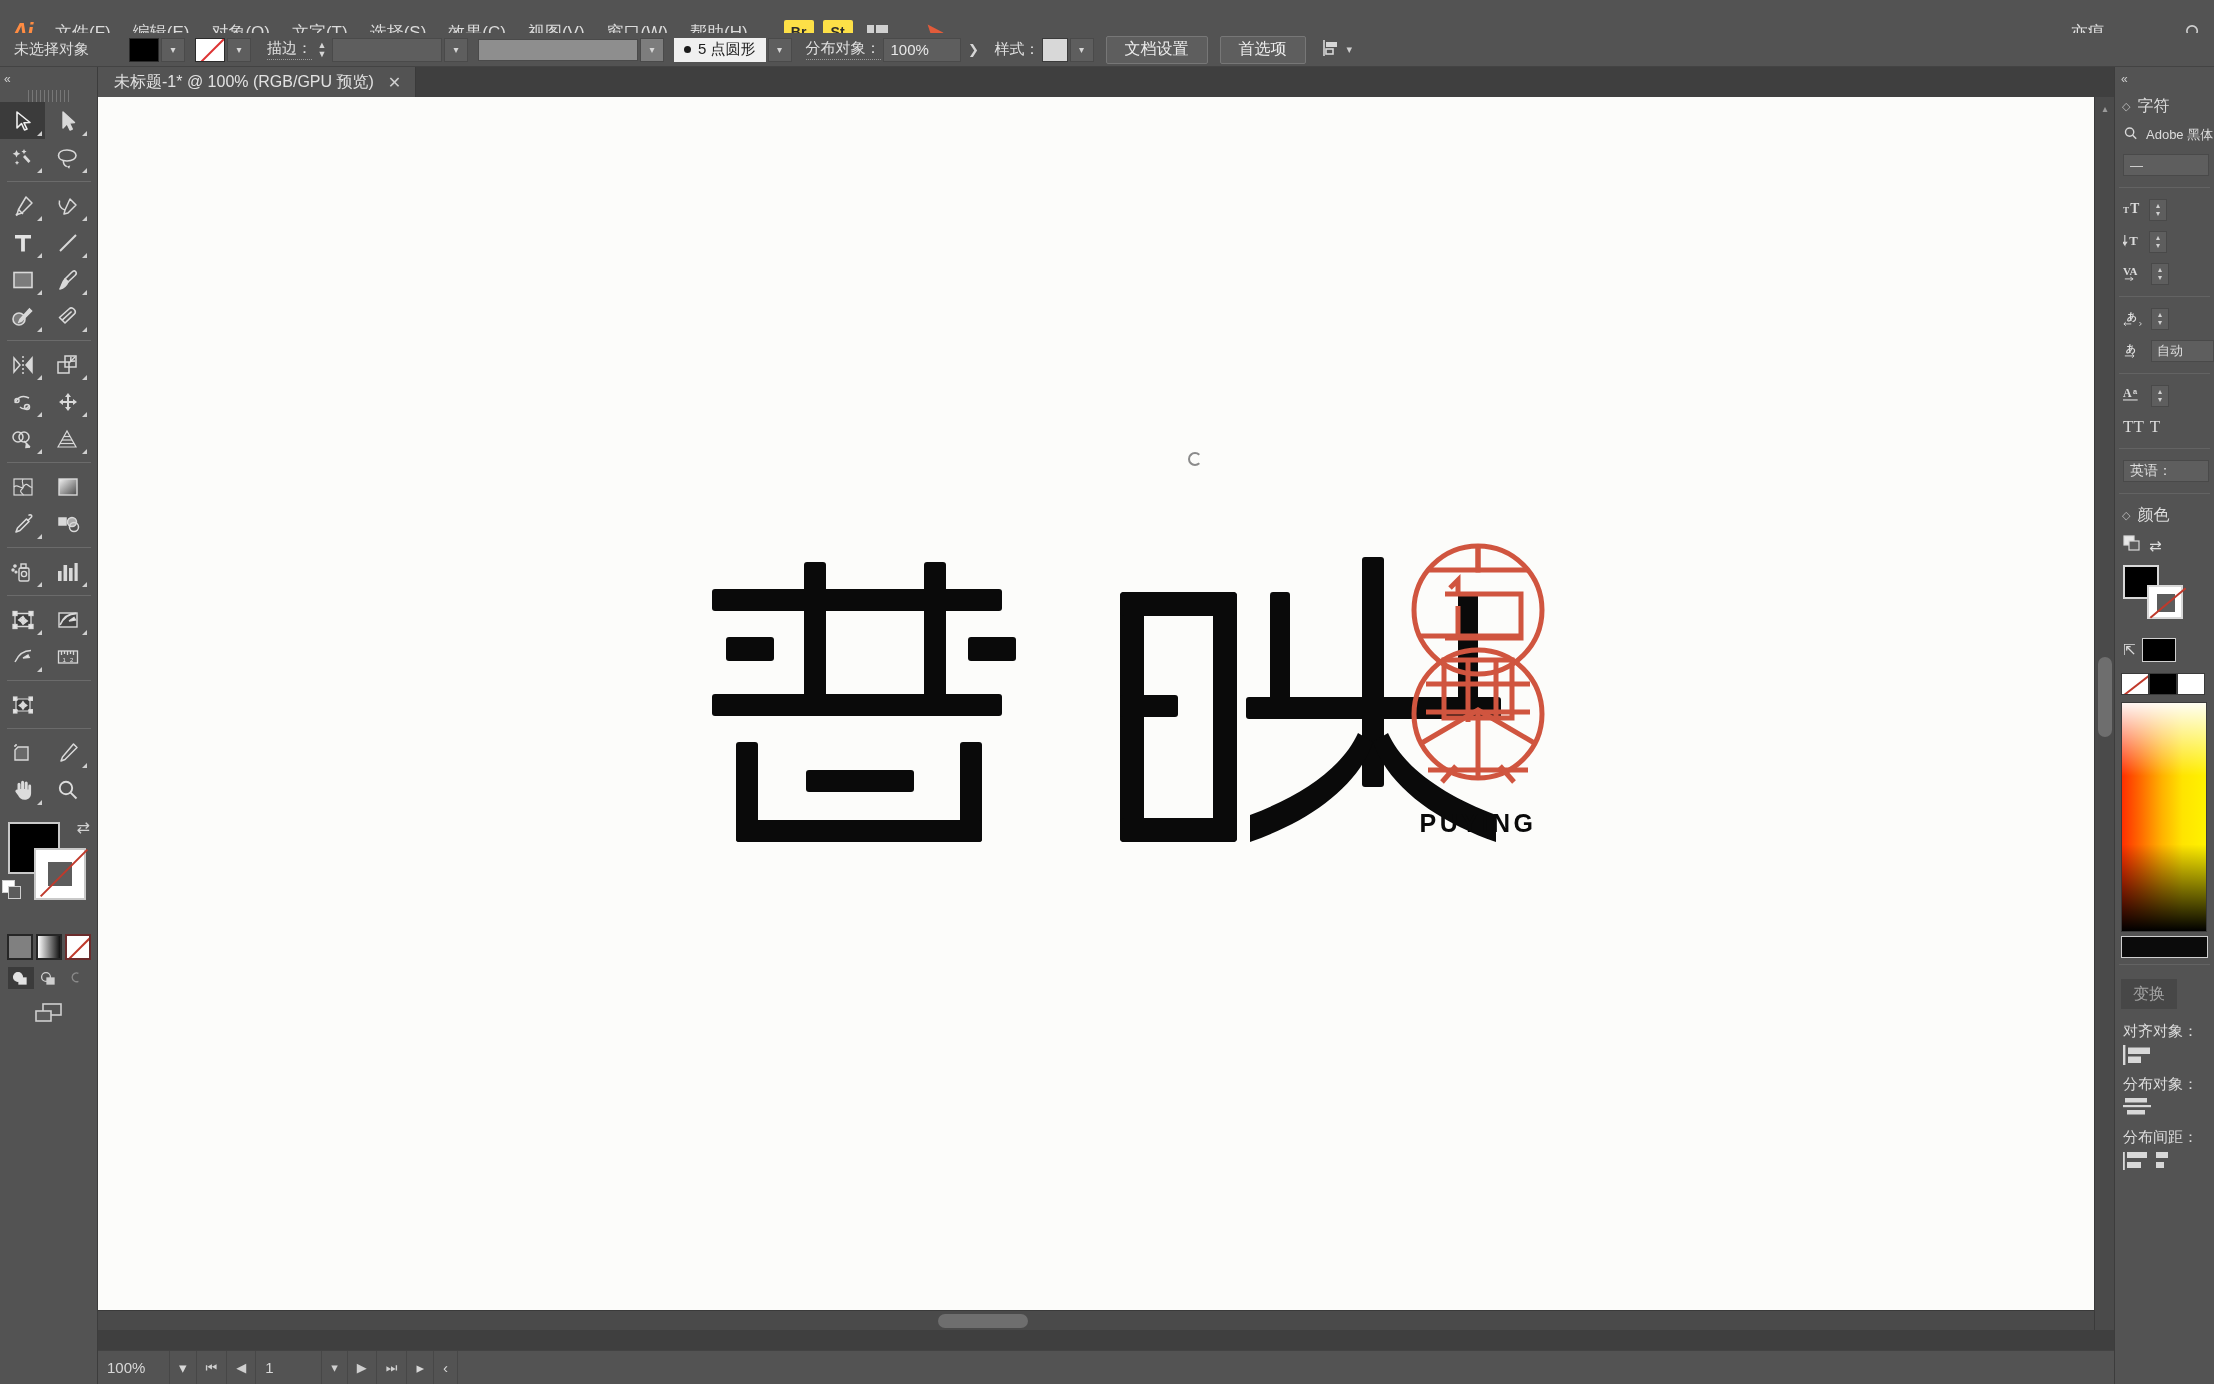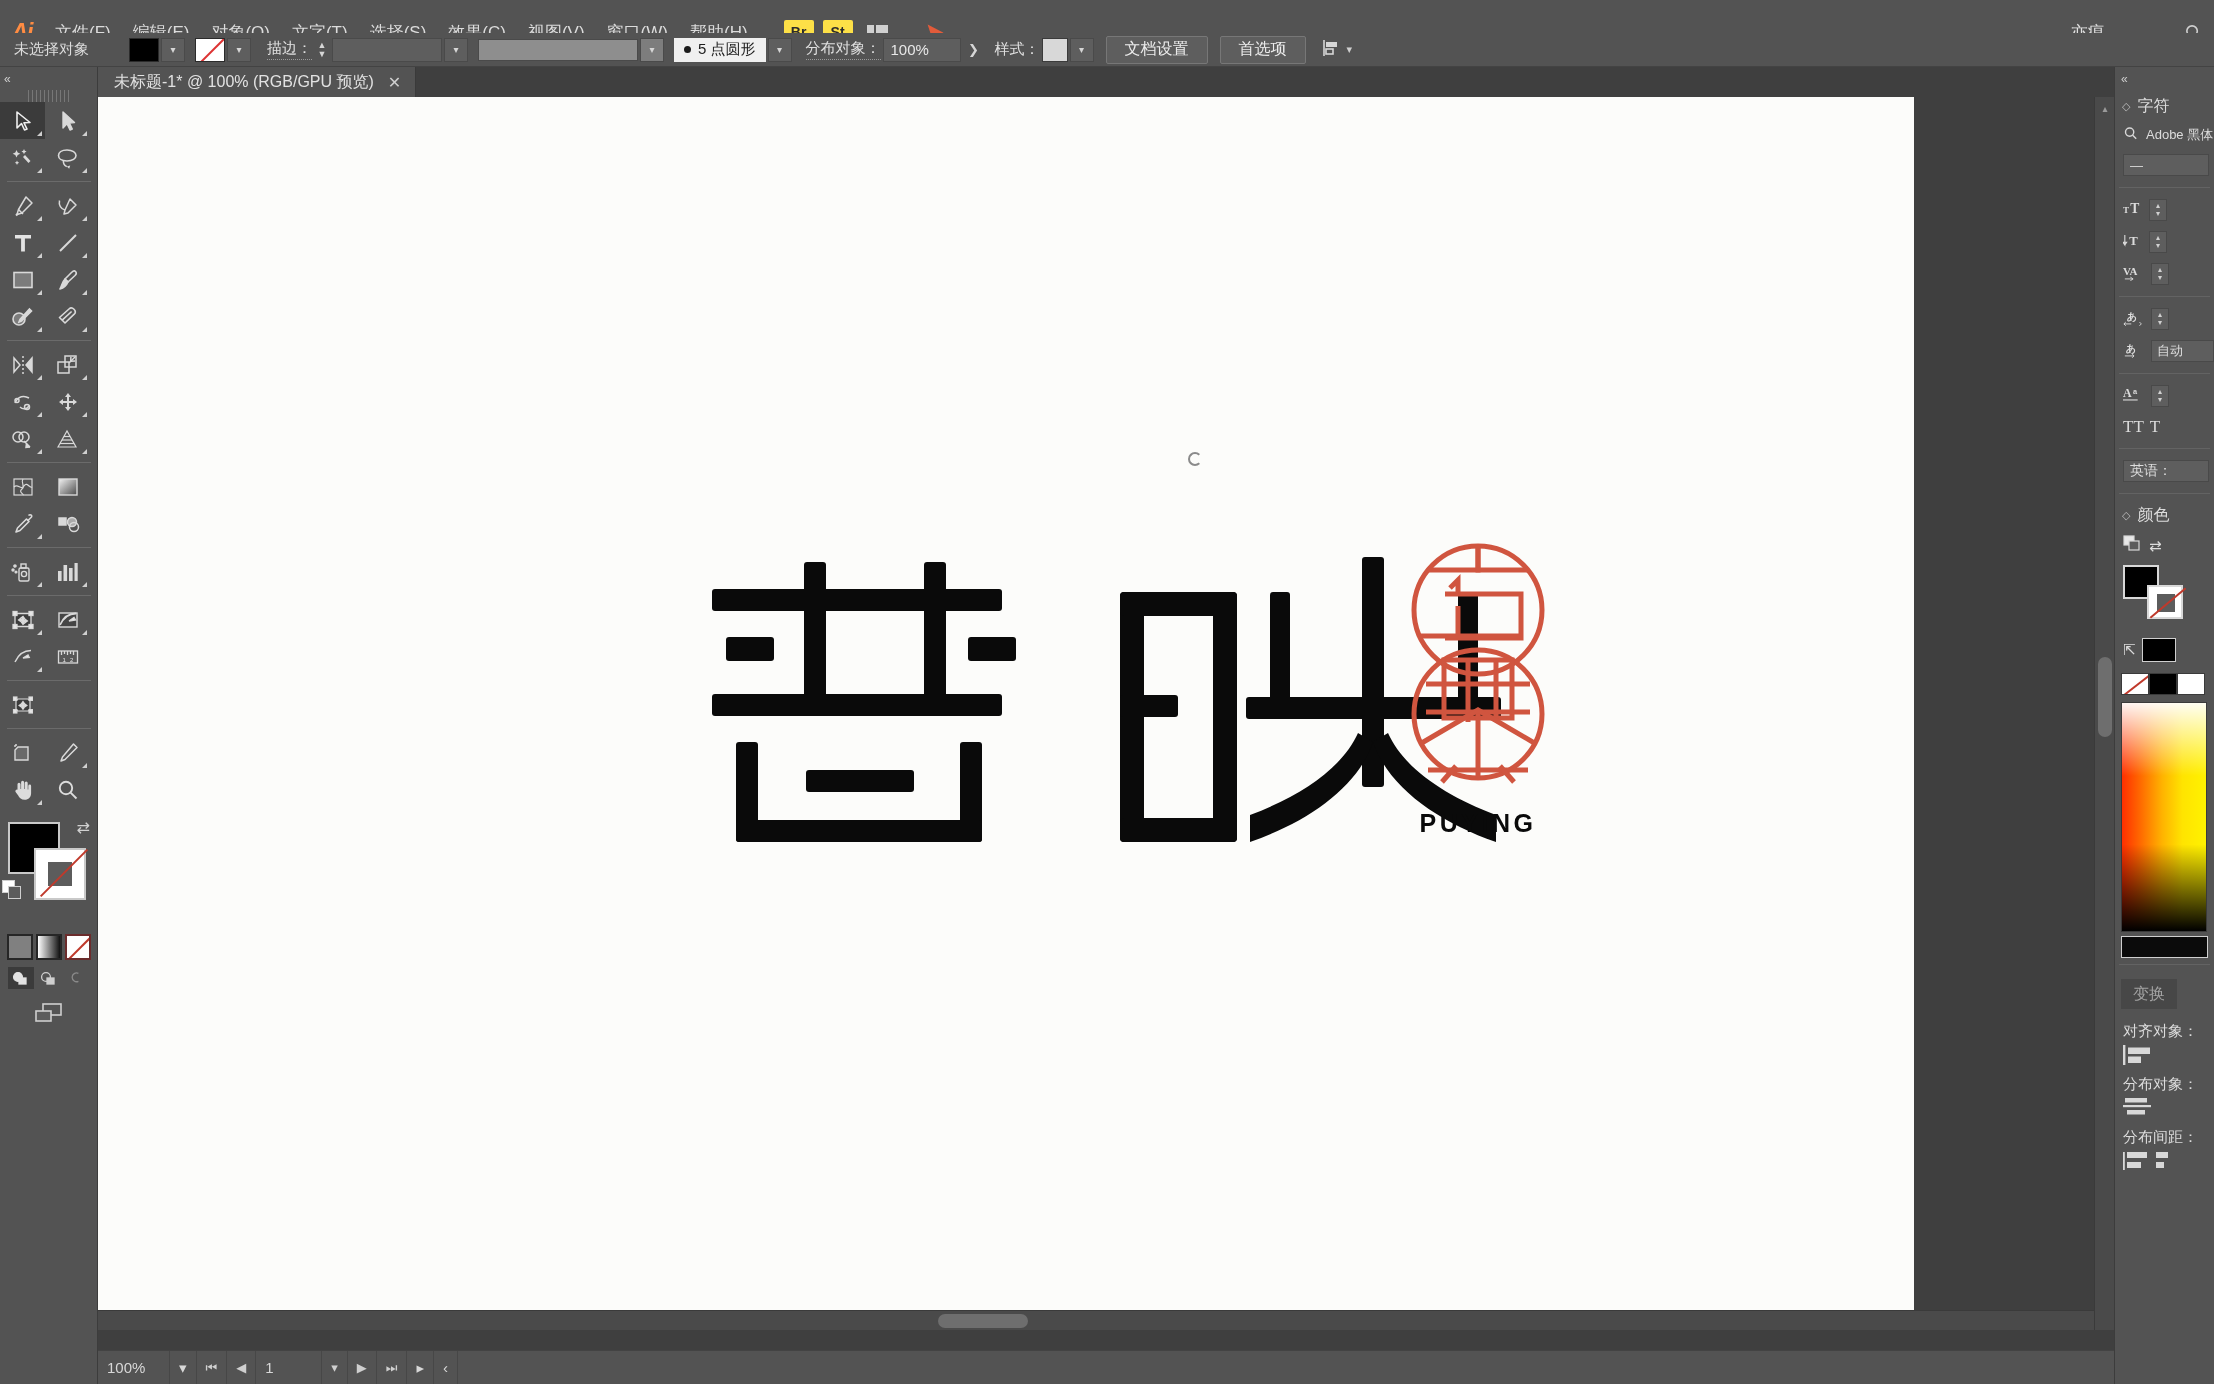--- a/index.html
+++ b/index.html
@@ -146,21 +146,21 @@
   .dm.on { background:#3b3b3b; }
   .dm.off { color:#8a8a8a; }
   .screenmode { display:flex; justify-content:center; margin-top:12px; color:#cfcfcf; }
 
   
   .canvaswrap {
     position:absolute; left:98px; top:97px; width:2016px; height:1253px;
     background:#3f3f3f;
   }
   .artboard {
-    position:absolute; left:0; top:0; width:1816px; height:1233px;
+    position:absolute; left:0; top:0; width:1996px; height:1233px;
     background:#fcfcfa;
   }
   .logo {
     position:absolute; left:570px; top:440px; width:840px; height:330px;
   }
   .puying { position:absolute; left:1300px; top:435px; width:160px; height:330px; }
   .cursor-dot { position:absolute; left:1090px; top:355px; width:14px; height:14px;
                 border:2px solid #8a8a8a; border-radius:50%; border-right-color:transparent; }
 
   

